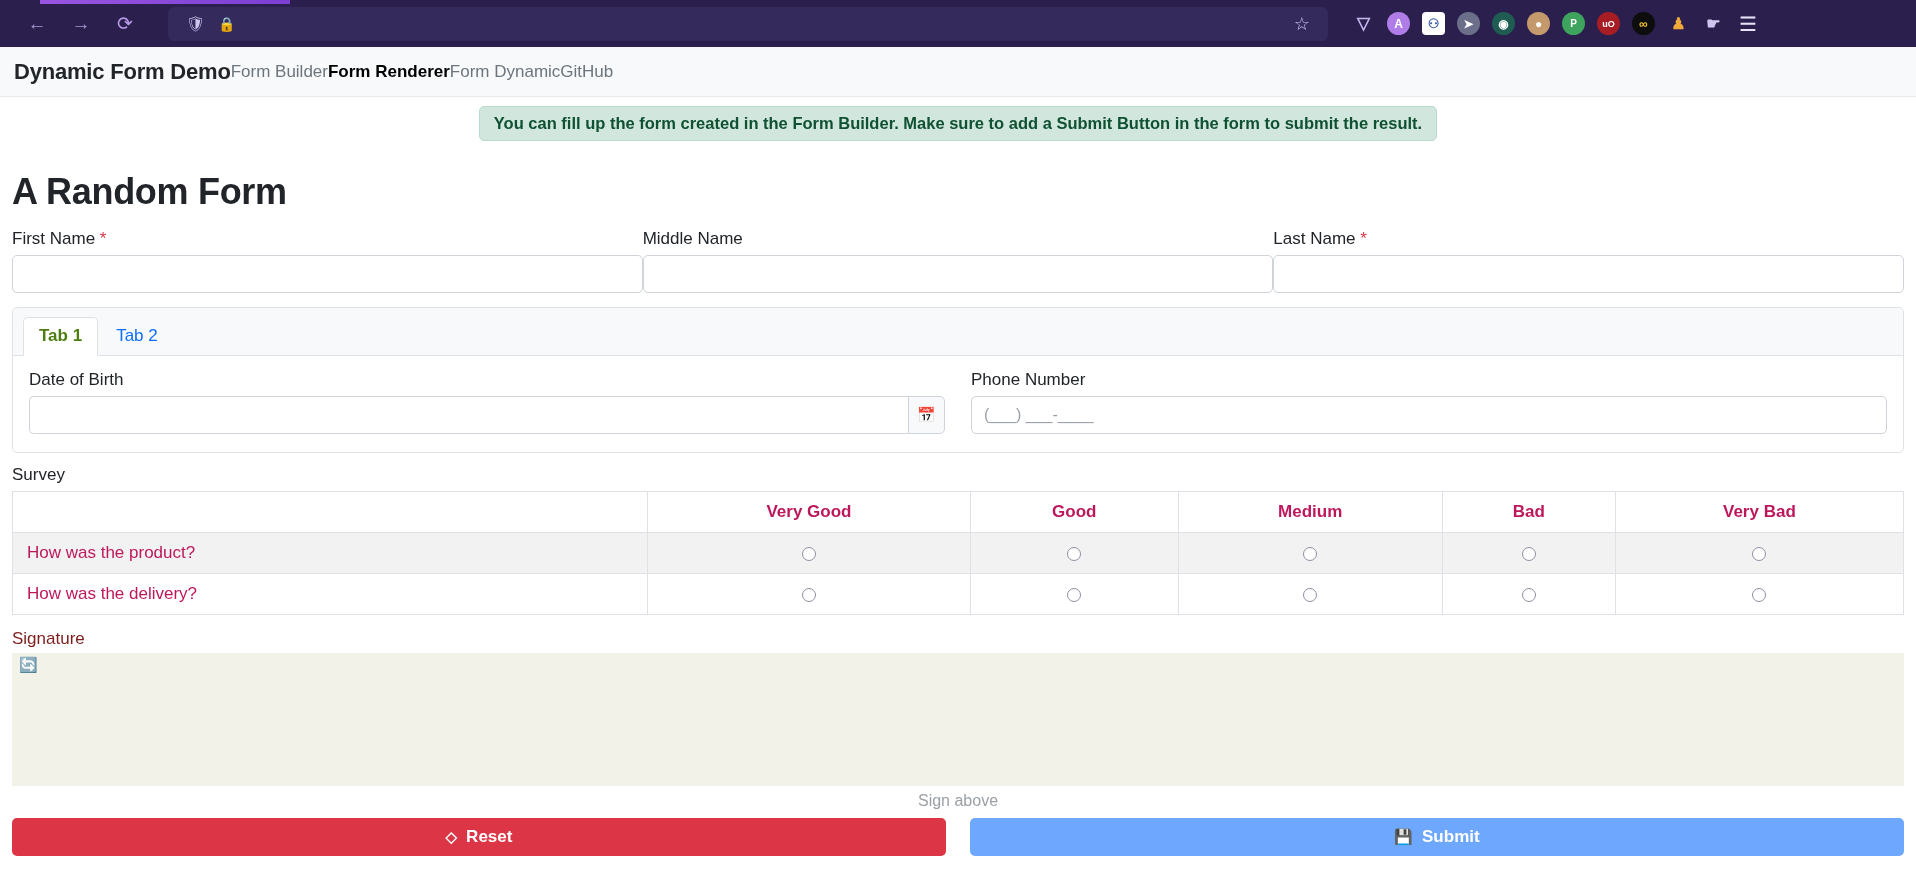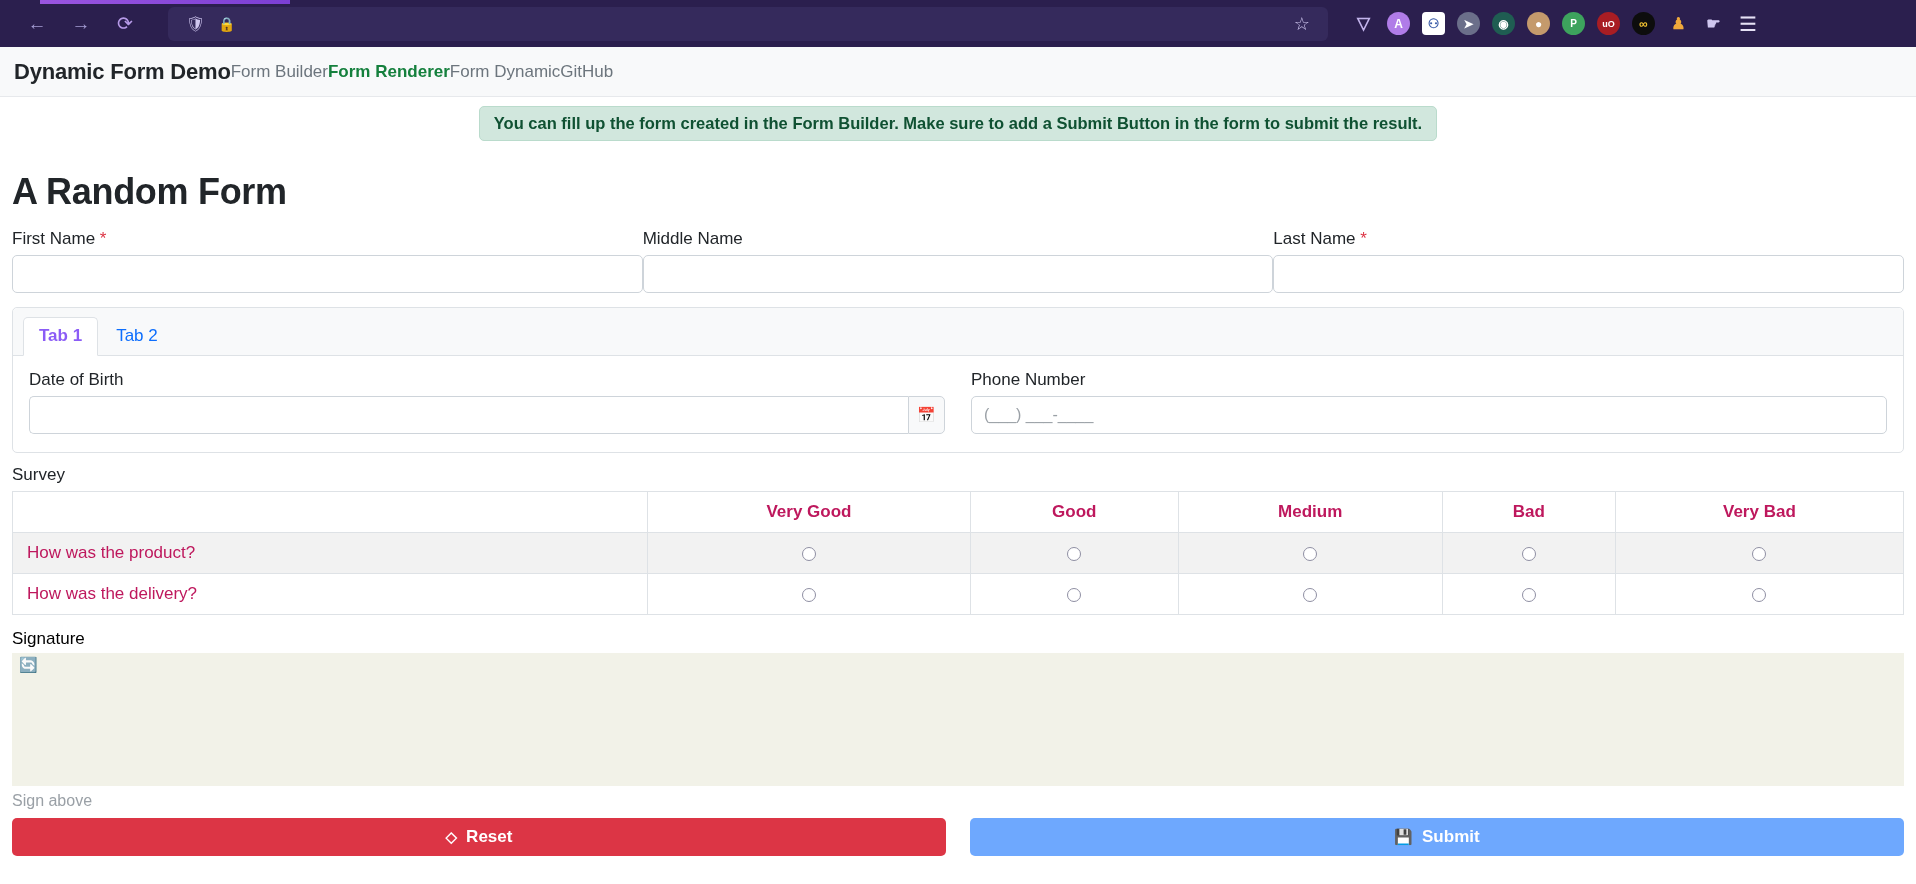--- a/index.html
+++ b/index.html
@@ -90,21 +90,21 @@
     font-size: 22px;
     font-weight: 700;
     color: #212529;
     letter-spacing: -.2px;
   }
   .nav-link {
     font-size: 17px;
     color: #6c757d;
     text-decoration: none;
   }
-  .nav-link.active { color: #15803d; font-weight: 600; }
+  .nav-link.active { color: #000000; font-weight: 600; }
 
   
   .alert-row {
     display: flex;
     justify-content: center;
     padding-top: 9px;
   }
   .alert {
     background: #d1e7dd;
     border: 1px solid #badbcc;
@@ -171,21 +171,21 @@
     border: 1px solid transparent;
     border-radius: 5px 5px 0 0;
     color: #0d6efd;
     cursor: pointer;
     position: relative;
     top: 1px;
   }
   .tab.active {
     background: #fff;
     border-color: #dee2e6 #dee2e6 #fff;
-    color: #8b5cf6;
+    color: #4d7c0f;
     font-weight: 600;
   }
   .tab-body { padding: 14px 16px 18px 16px; }
   .tab-fields { display: flex; gap: 26px; }
   .tab-col { flex: 1; min-width: 0; }
   .dob-wrap { display: flex; }
   .dob-wrap .input {
     border-radius: 5px 0 0 5px;
     border-right: none;
   }
@@ -227,39 +227,39 @@
     width: 14px; height: 14px;
     border: 1px solid #8f8fa3;
     border-radius: 50%;
     display: inline-block;
     background: #fff;
     vertical-align: middle;
     cursor: pointer;
   }
 
   
-  .sig-label { font-size: 17px; color:#000000; margin-bottom: 4px; display:block;}
+  .sig-label { font-size: 17px; color:#7f1d1d; margin-bottom: 4px; display:block;}
   .sig-area { position: relative; }
   .sig-toolbar {
     position: absolute;
     top: 0; left: 0;
     background: #f2f2e8;
     padding: 3px 7px;
     z-index: 2;
     cursor: pointer;
   }
   .sig-toolbar .refresh { font-size: 15px; color:#111; }
   .sig-pad {
     width: 100%;
     height: 133px;
     background: #f2f2e8;
     border: none;
   }
   .sign-above {
-    text-align: left;
+    text-align: center;
     font-size: 16px;
     color: #9aa0a6;
     padding: 6px 0 8px 0;
   }
 
   
   .btn-row { display: flex; gap: 24px; padding-bottom: 10px;}
   .btn {
     flex: 1;
     height: 38px;

